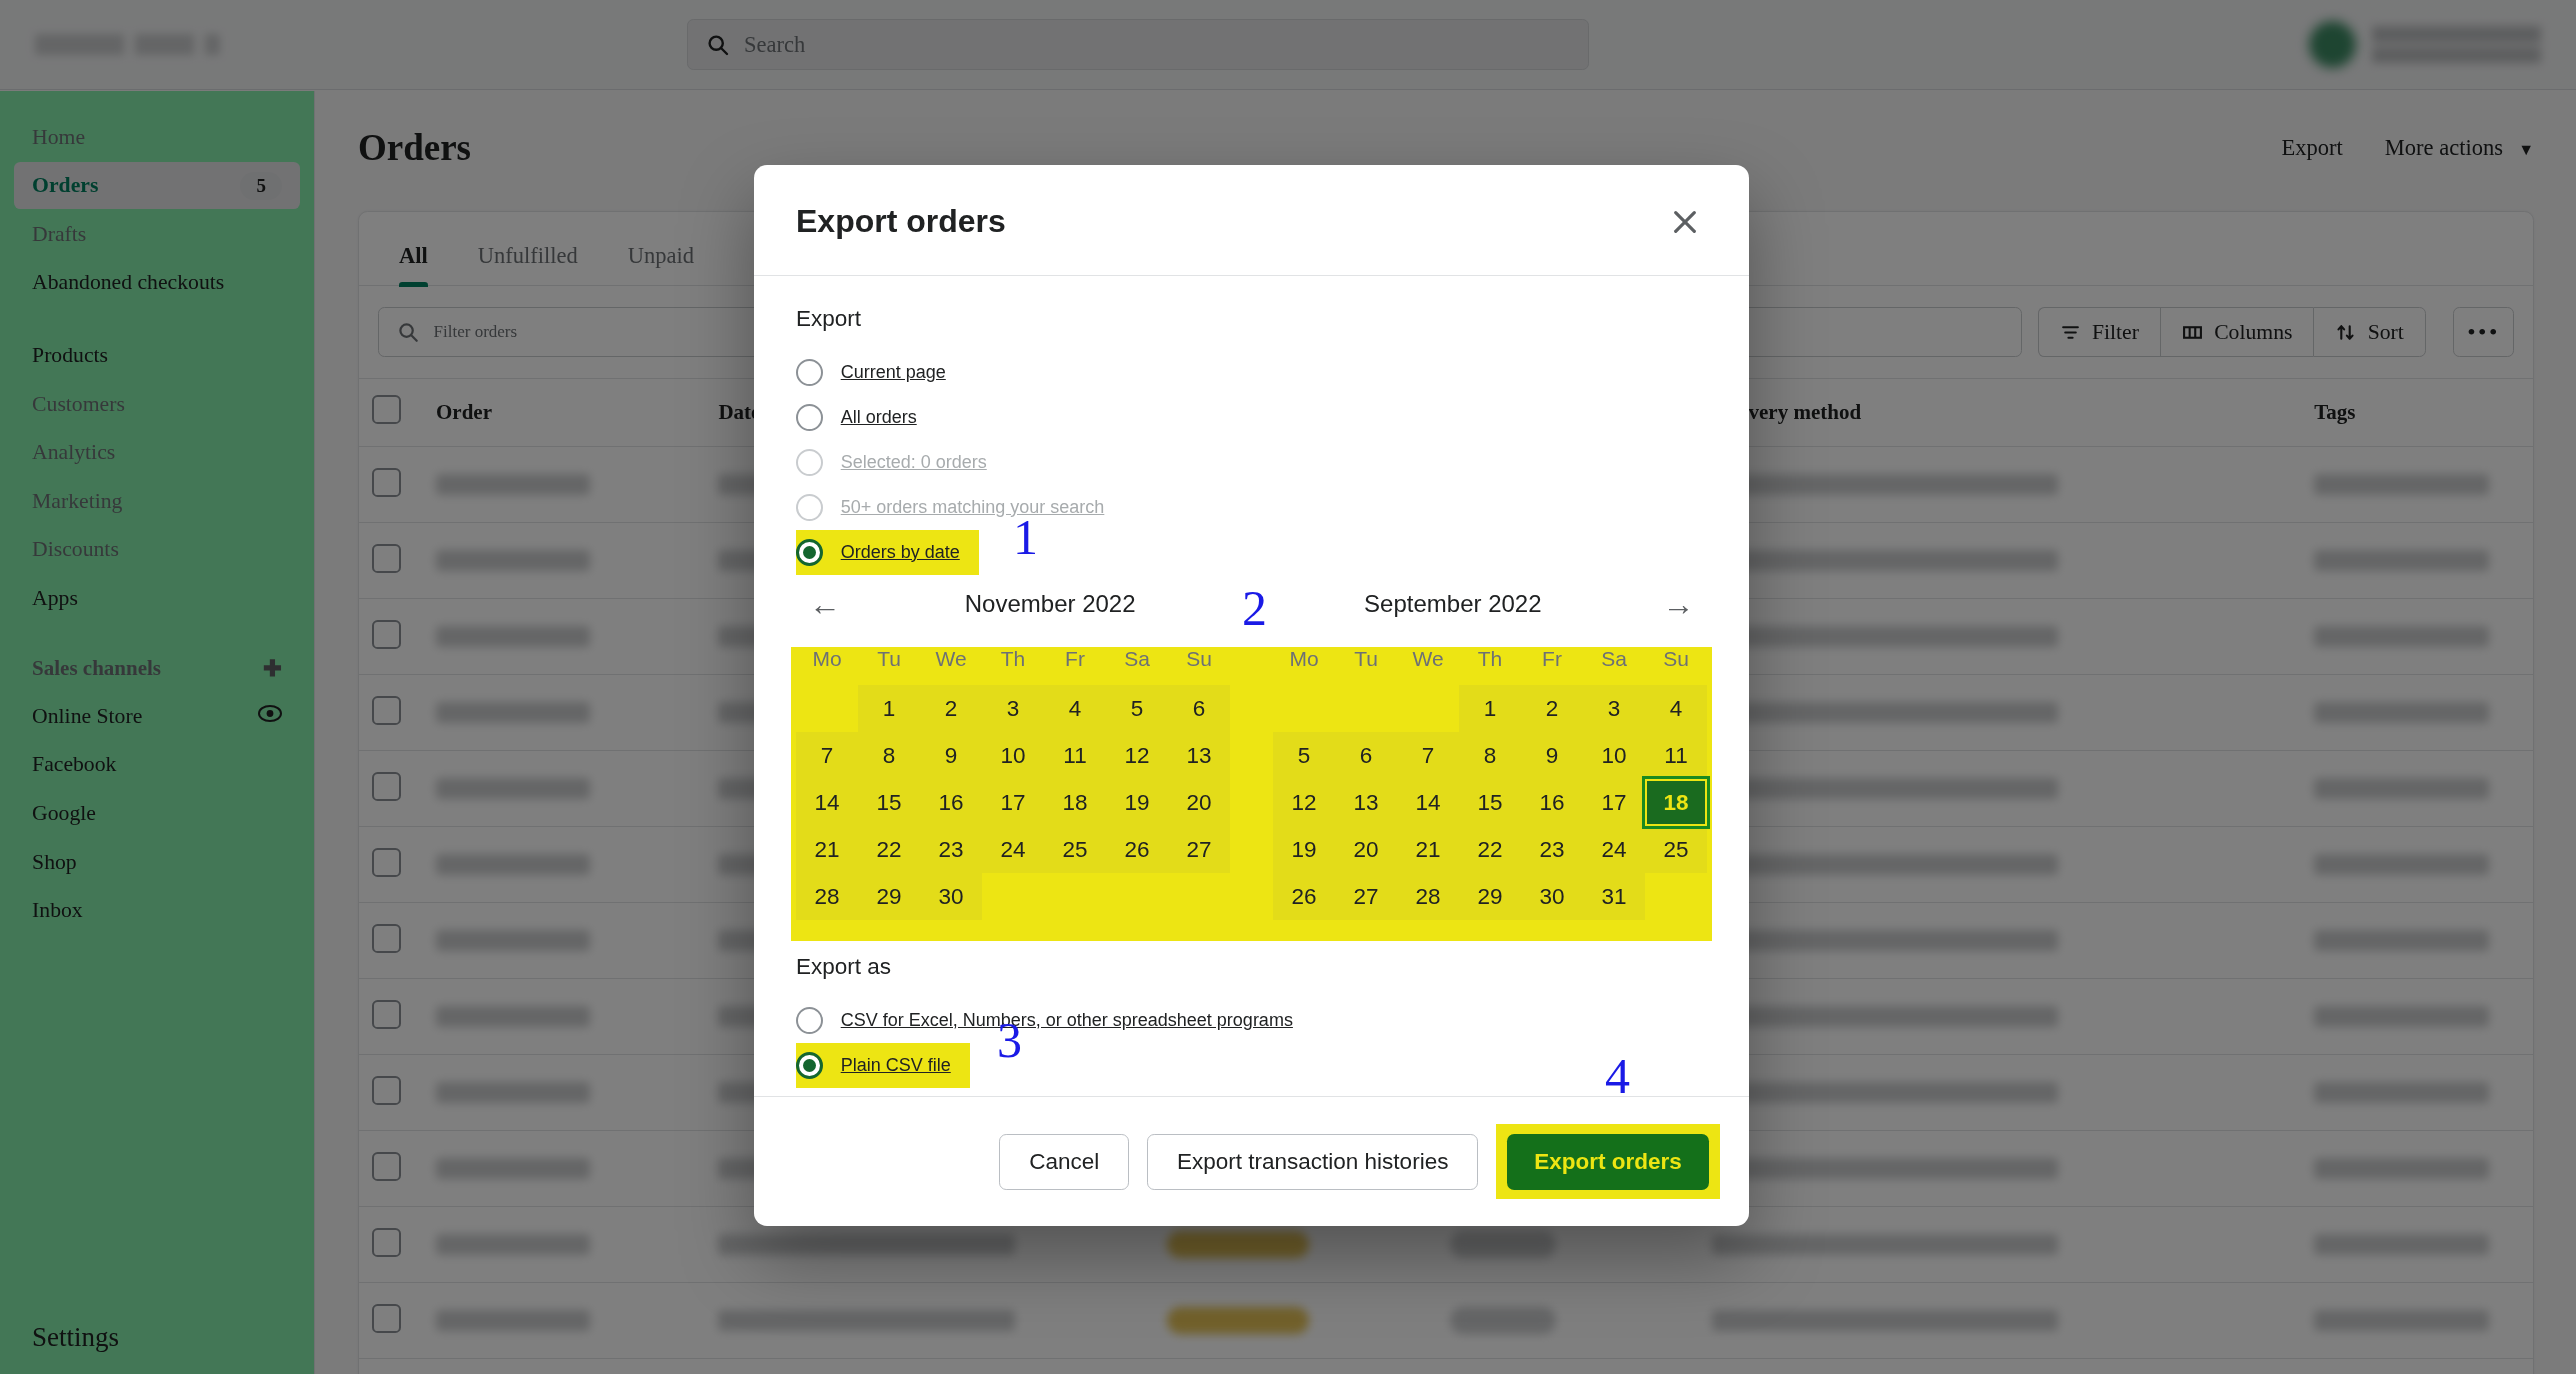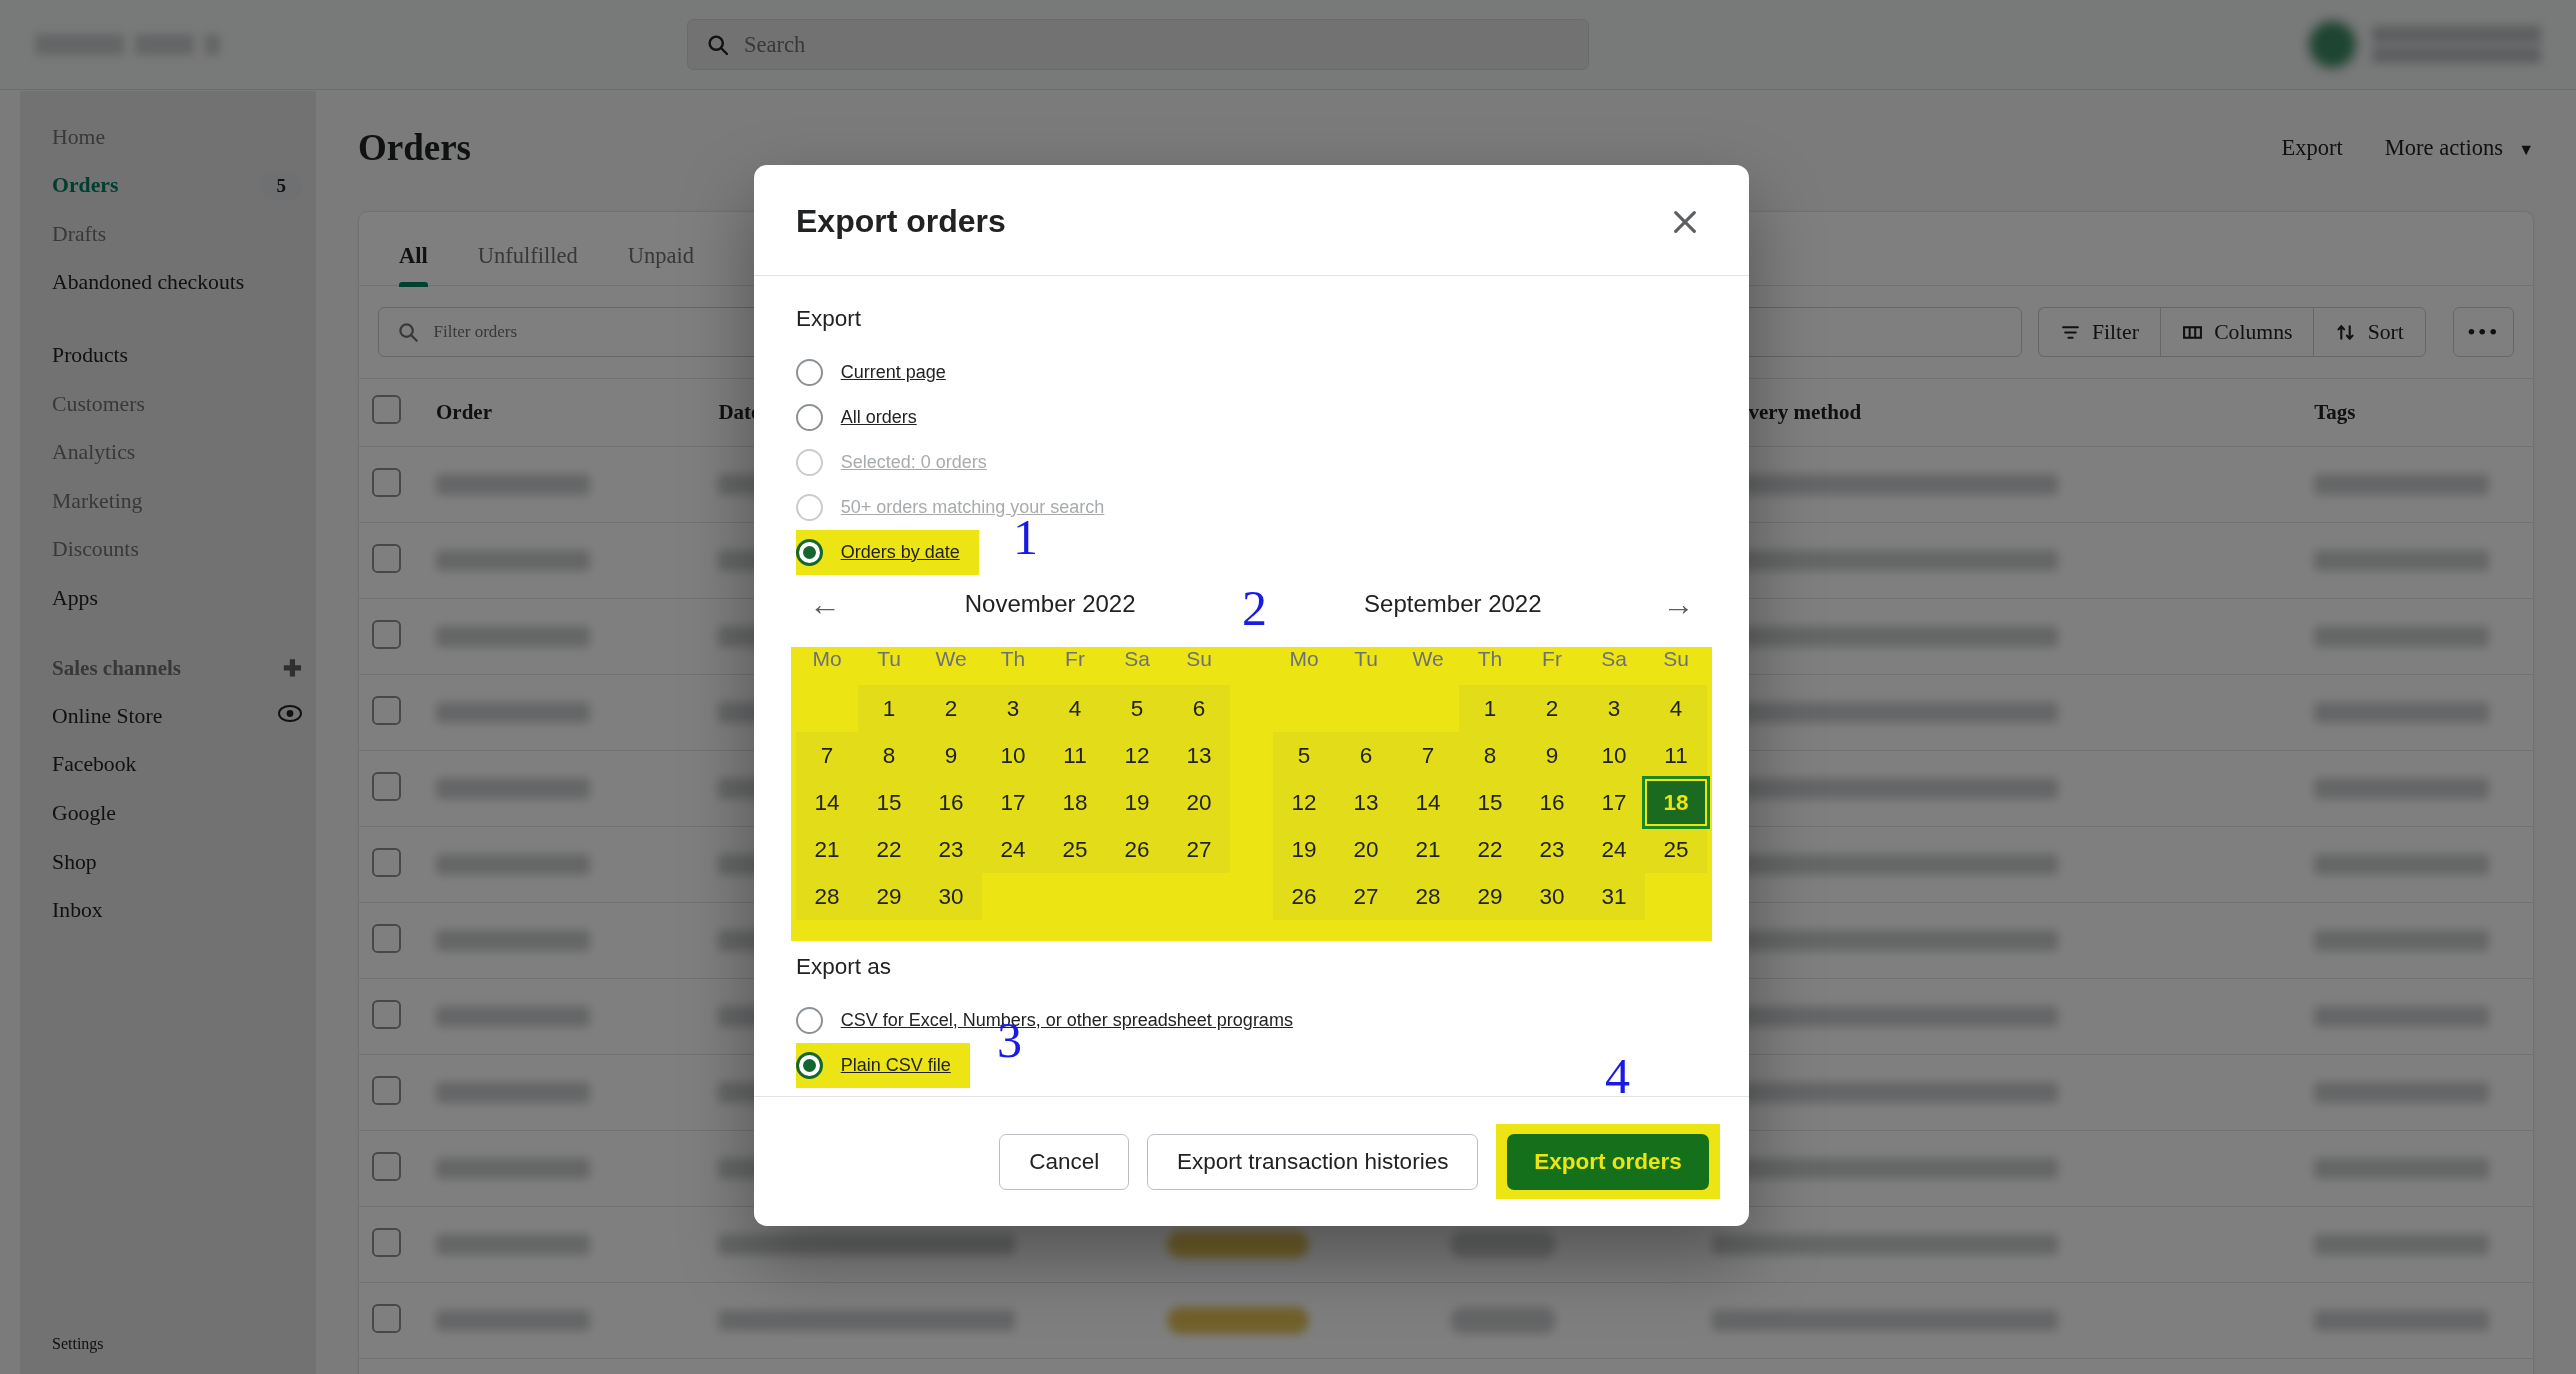--- a/index.html
+++ b/index.html
@@ -84,25 +84,24 @@
     filter: blur(4.8px);
     opacity: .55;
     font-size: 0; color: transparent;
   }
 
   
   .sidebar {
     position: absolute;
     top: 91px; left: 0;
     width: 315px; bottom: 0;
-    background: #e5e5e5;
+    background: #86efac;
     border-right: 1.6px solid #e1e3e5;
     padding-top: 21px;
     font-size: 21.7px;
-    margin-left: 20px;
   }
   .nav-item {
     display: flex;
     align-items: center;
     justify-content: space-between;
     height: 47px;
     margin: 1.6px 14.4px;
     padding: 0 17.7px;
     border-radius: 6.4px;
     color: #202223;
@@ -133,21 +132,21 @@
     color: #6d7175;
     font-size: 21px;
     font-weight: 600;
   }
   .nav-section .ic { color: #5c5f62; font-size: 22.5px; }
   .settings-row {
     position: absolute;
     bottom: 21px; left: 0; right: 0;
     padding: 0 32px;
     color: #202223;
-    font-size: 16px;
+    font-size: 27px;
     font-weight: 500;
   }
 
   
   .main {
     position: absolute;
     top: 91px; left: 316px; right: 0; bottom: 0;
     background: #f6f6f7;
     padding: 35px 42px 0 42px;
   }

